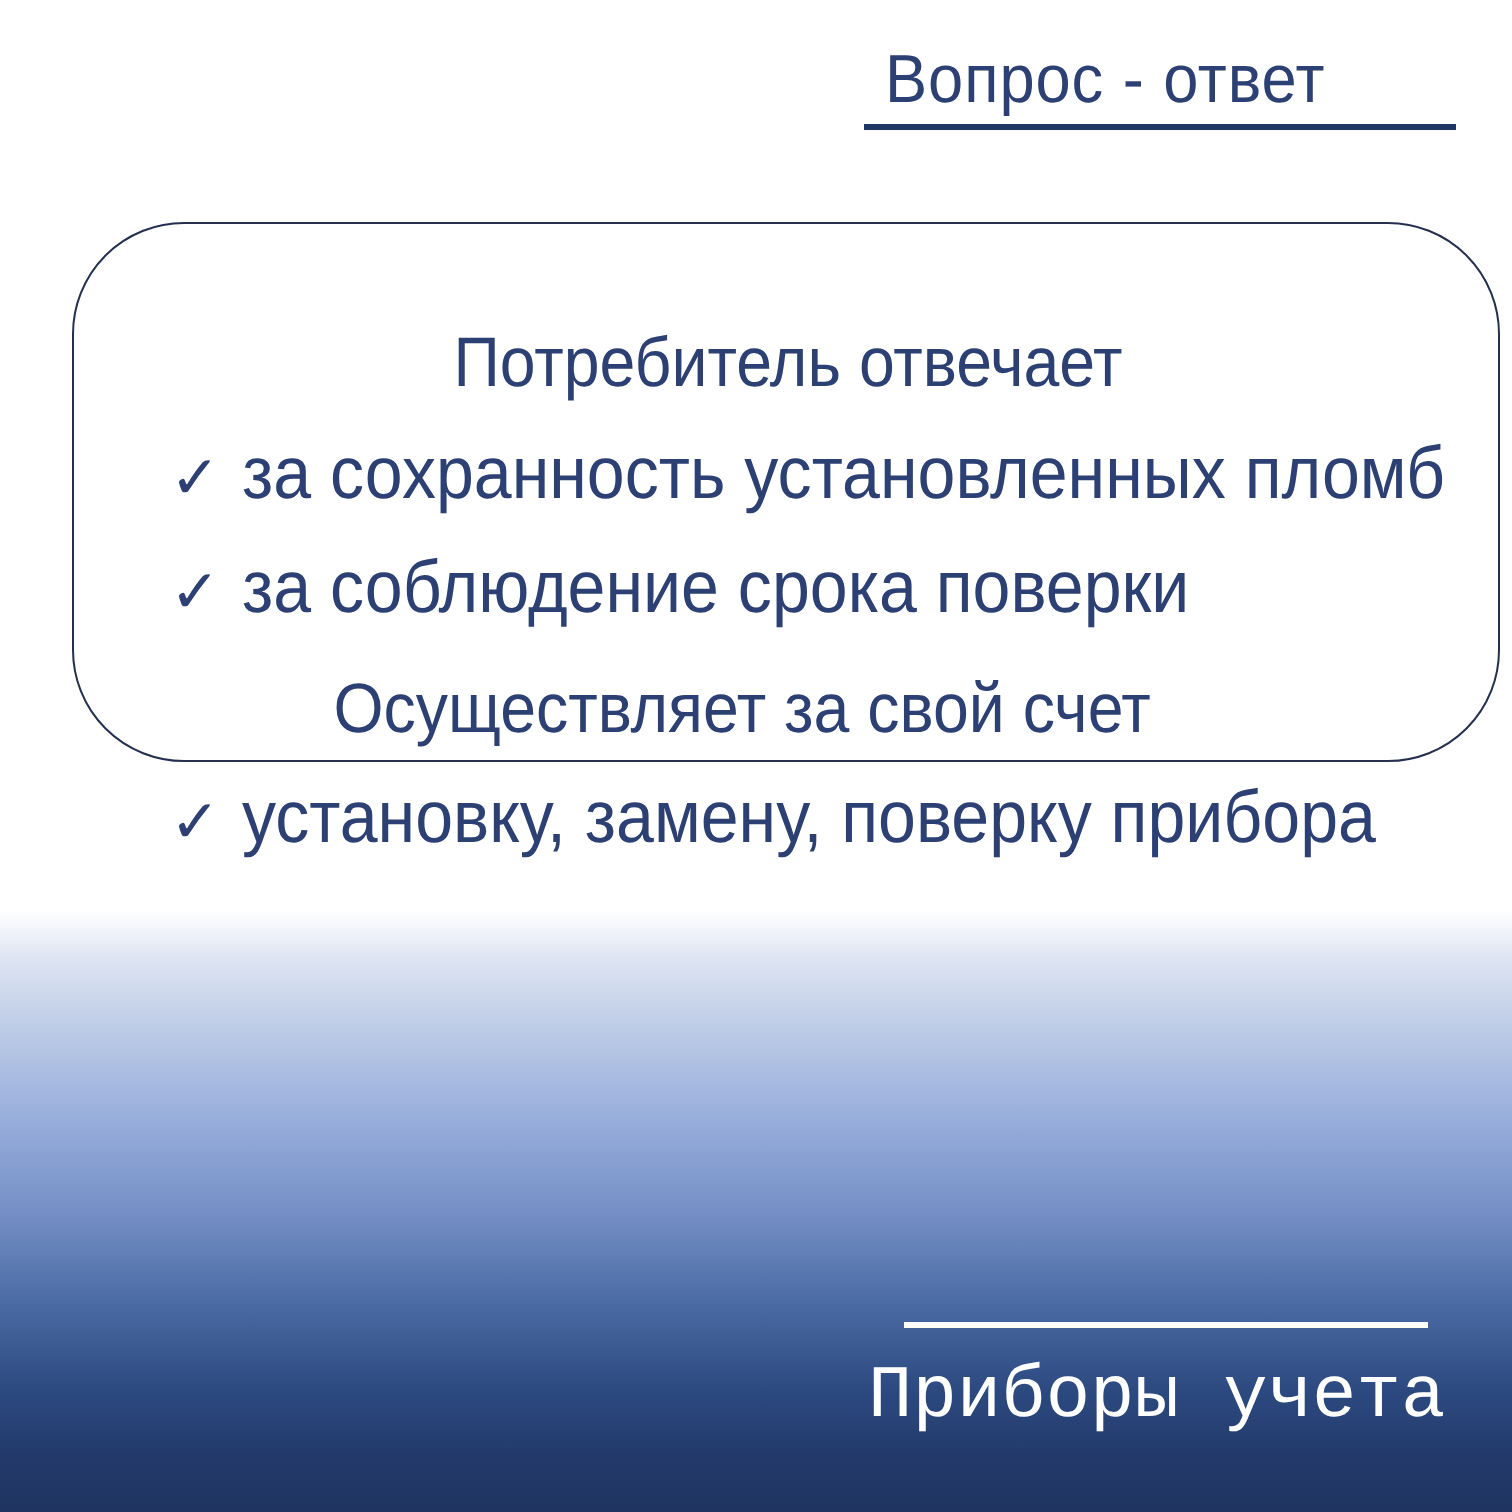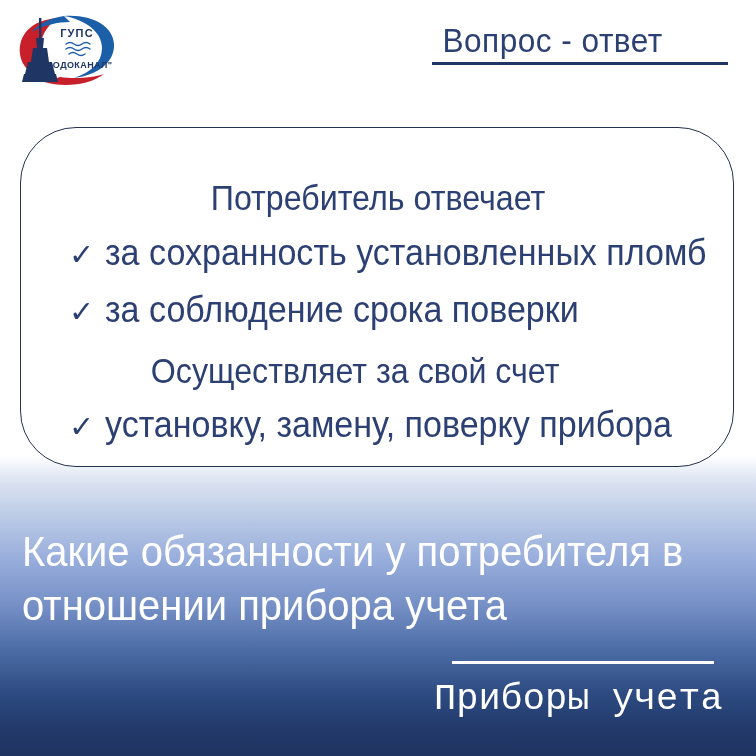--- a/index.html
+++ b/index.html
@@ -71,29 +71,28 @@
   #header-rule {
     margin-top: 2px;
     height: 3px;
     background: #1f3564;
     width: 296px;
   }
 
   
   #card {
     position: absolute;
-    left: 20px;
+    left: 36px;
     top: 111px;
     width: 714px;
-    height: 340px;
+    height: 270px;
     box-sizing: border-box;
     border: 1.6px solid #24304d;
     border-radius: 56px;
     background: #ffffff;
-    margin-top: 16px;
   }
 
   #card-inner {
     position: absolute;
     left: 0;
     top: 52px;
     width: 714px;
   }
 
   .card-line {
@@ -180,48 +179,20 @@
     white-space: nowrap;
   }
 </style>
 </head>
 <body>
 
 <div id="slide">
 
   <div id="header">
 
-    <div id="logo">
-      <svg width="104" height="76" viewBox="0 0 104 76" xmlns="http://www.w3.org/2000/svg">
-
-        <path d="M44 6 C16 8, 4 24, 6 42 C8 59, 26 70, 48 71 C40 66, 30 58, 27 44 C24 28, 32 14, 44 6 Z" fill="#c8202b"></path>
-        <path d="M30 70 C50 76, 76 73, 90 62 C78 66, 60 67, 46 65 Z" fill="#c8202b"></path>
-
-        <path d="M50 4 C78 2, 99 14, 100 32 C101 50, 84 63, 60 66 C78 60, 88 50, 88 36 C88 20, 72 8, 50 4 Z" fill="#1b5fa8"></path>
-        <path d="M50 4 C36 6, 24 12, 18 20 C30 13, 44 10, 56 10 Z" fill="#1b5fa8"></path>
-
-        <g fill="#1f3564">
-          <rect x="25" y="6" width="2.4" height="20"></rect>
-          <path d="M22 26 l8 0 l-1 10 l-6 0 Z"></path>
-          <path d="M19 36 l14 0 l2 14 l-18 0 Z"></path>
-          <path d="M14 50 l24 0 l3 12 l-30 0 Z"></path>
-          <path d="M10 62 l32 0 l2 8 l-36 0 Z"></path>
-        </g>
-
-        <text x="63" y="25" font-family="Liberation Sans, sans-serif" font-size="11" font-weight="bold" fill="#1f3564" text-anchor="middle" letter-spacing="1.2">ГУПС</text>
-
-        <g stroke="#1b5fa8" stroke-width="1.4" fill="none" stroke-linecap="round">
-          <path d="M52 32 q4 -3 8 0 q4 3 8 0 q4 -3 8 0"></path>
-          <path d="M52 37 q4 -3 8 0 q4 3 8 0 q4 -3 8 0"></path>
-          <path d="M55 42 q4 -3 8 0 q4 3 8 0"></path>
-        </g>
-
-        <text x="63" y="56" font-family="Liberation Sans, sans-serif" font-size="9" font-weight="bold" fill="#1f3564" text-anchor="middle" letter-spacing="0.4">"ВОДОКАНАЛ"</text>
-      </svg>
-    </div>
 
     <div id="header-title-wrap">
       <div id="header-title">Вопрос - ответ</div>
       <div id="header-rule"></div>
     </div>
   </div>
 
   <div id="card">
     <div id="card-inner">
 
@@ -240,22 +211,18 @@
       <div class="card-line heading-line second">Осуществляет за свой счет</div>
 
       <div class="bullet-row">
         <span class="bullet-check">✓</span>
         <span class="bullet-text">установку, замену, поверку прибора</span>
       </div>
 
     </div>
   </div>
 
-  <div id="question">
-    <div class="q-line">Какие обязанности у потребителя в</div>
-    <div class="q-line">отношении прибора учета</div>
-  </div>
 
   <div id="footer-rule"></div>
 
   <div id="footer-label">Приборы учета</div>
 
 </div>
 
 </body></html>

